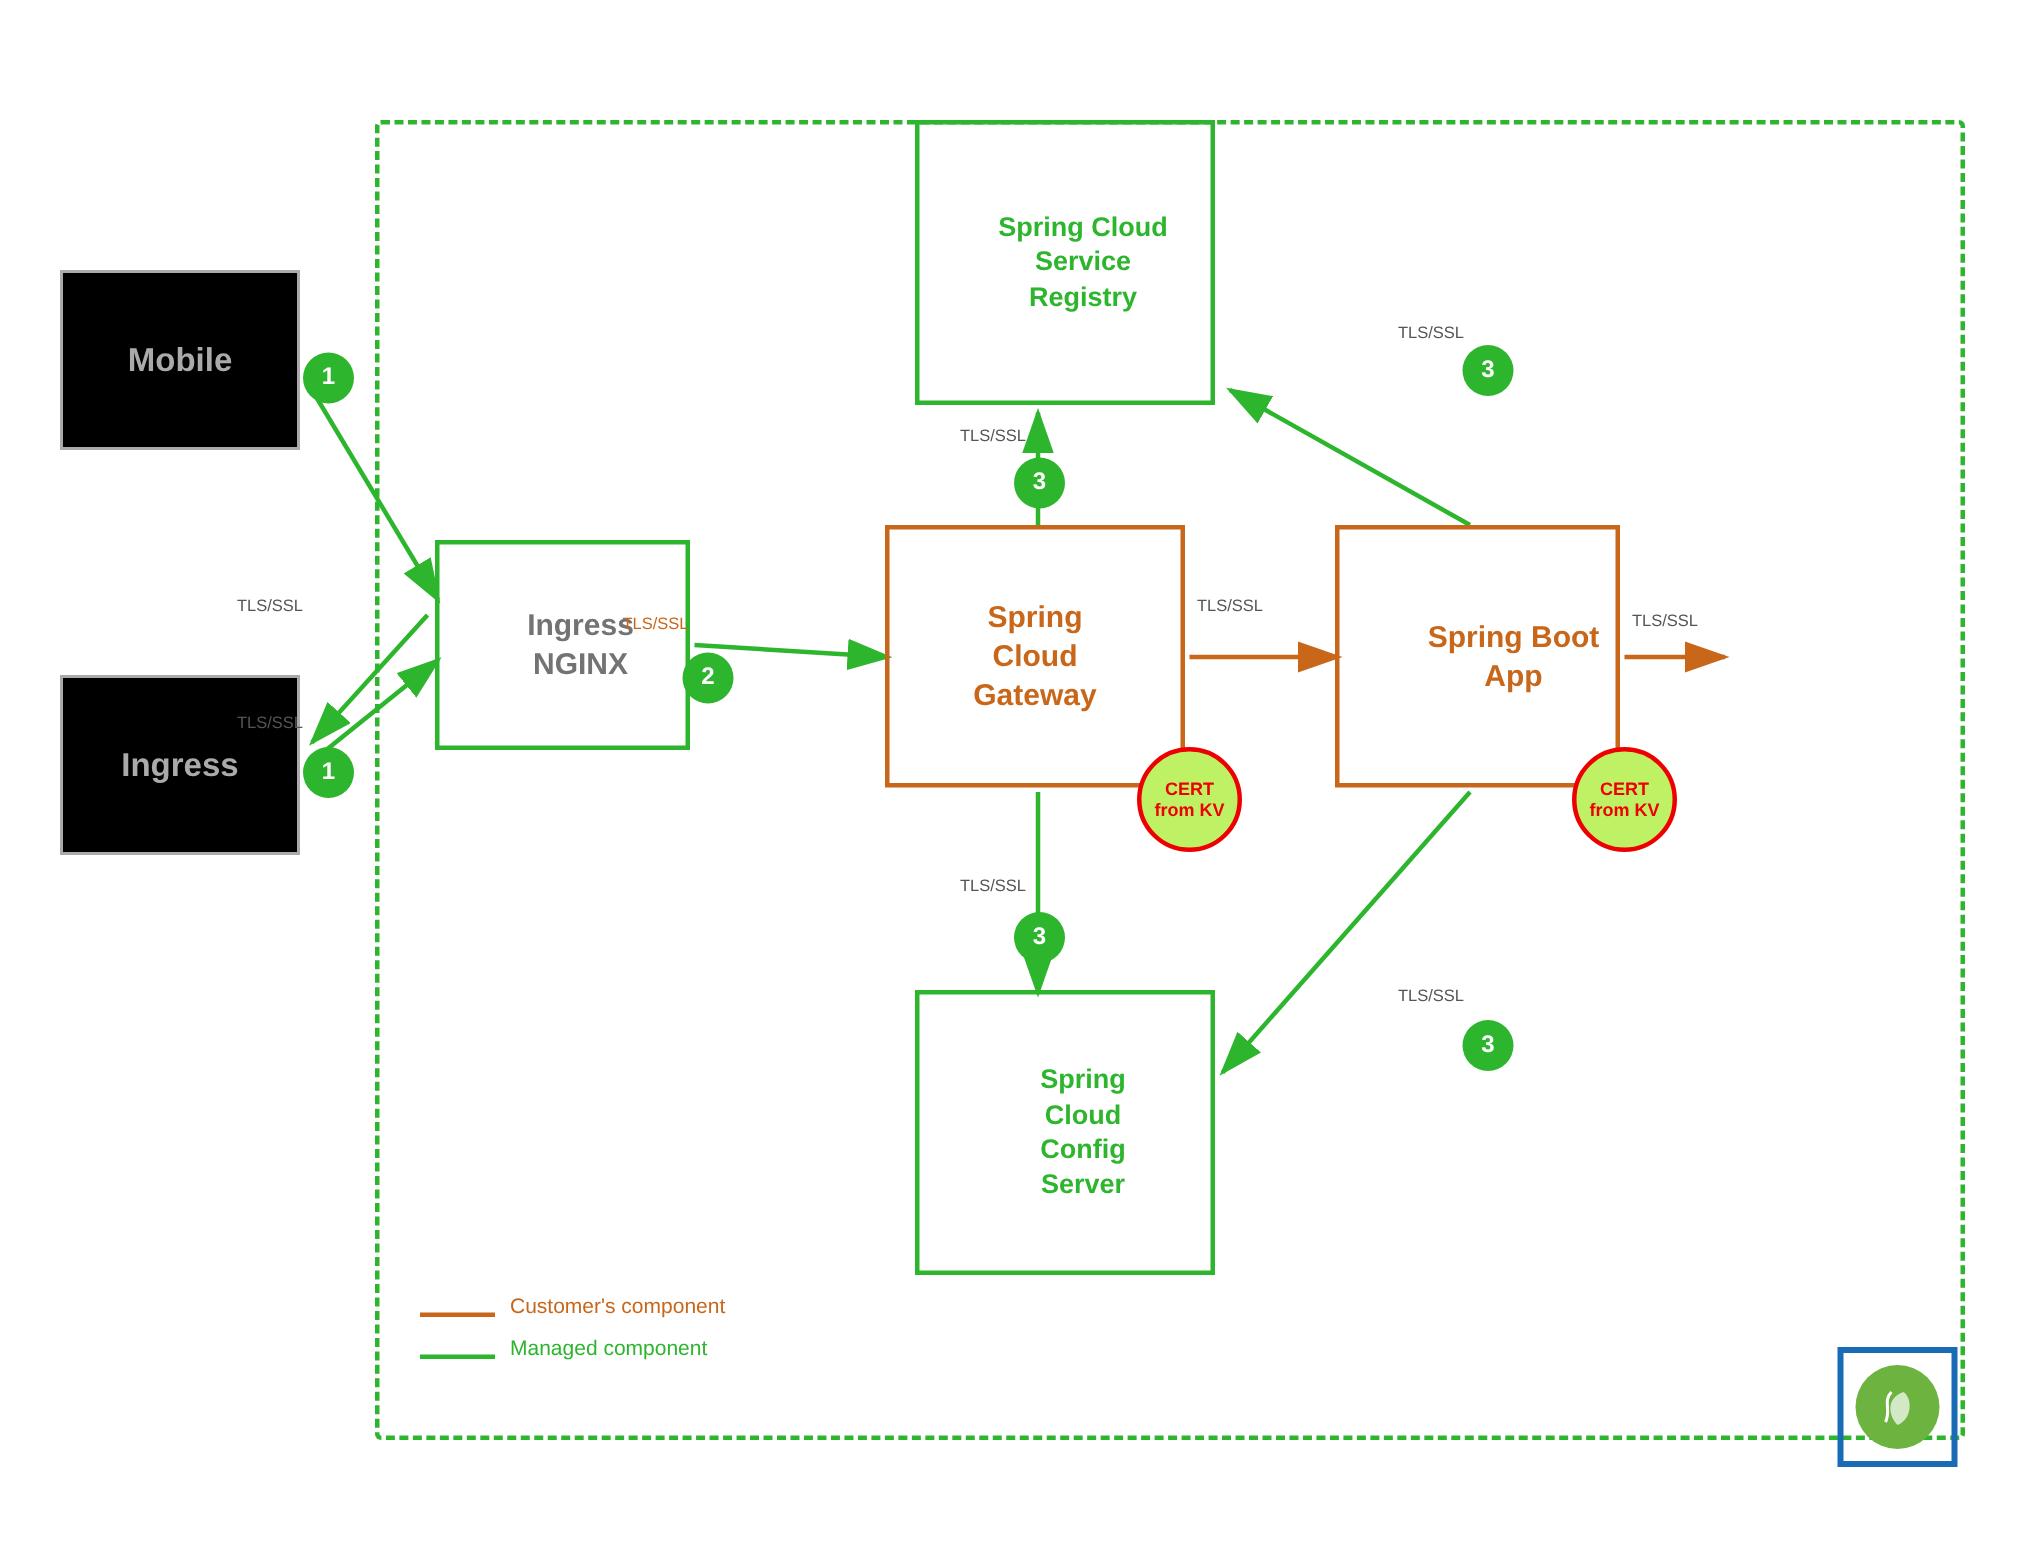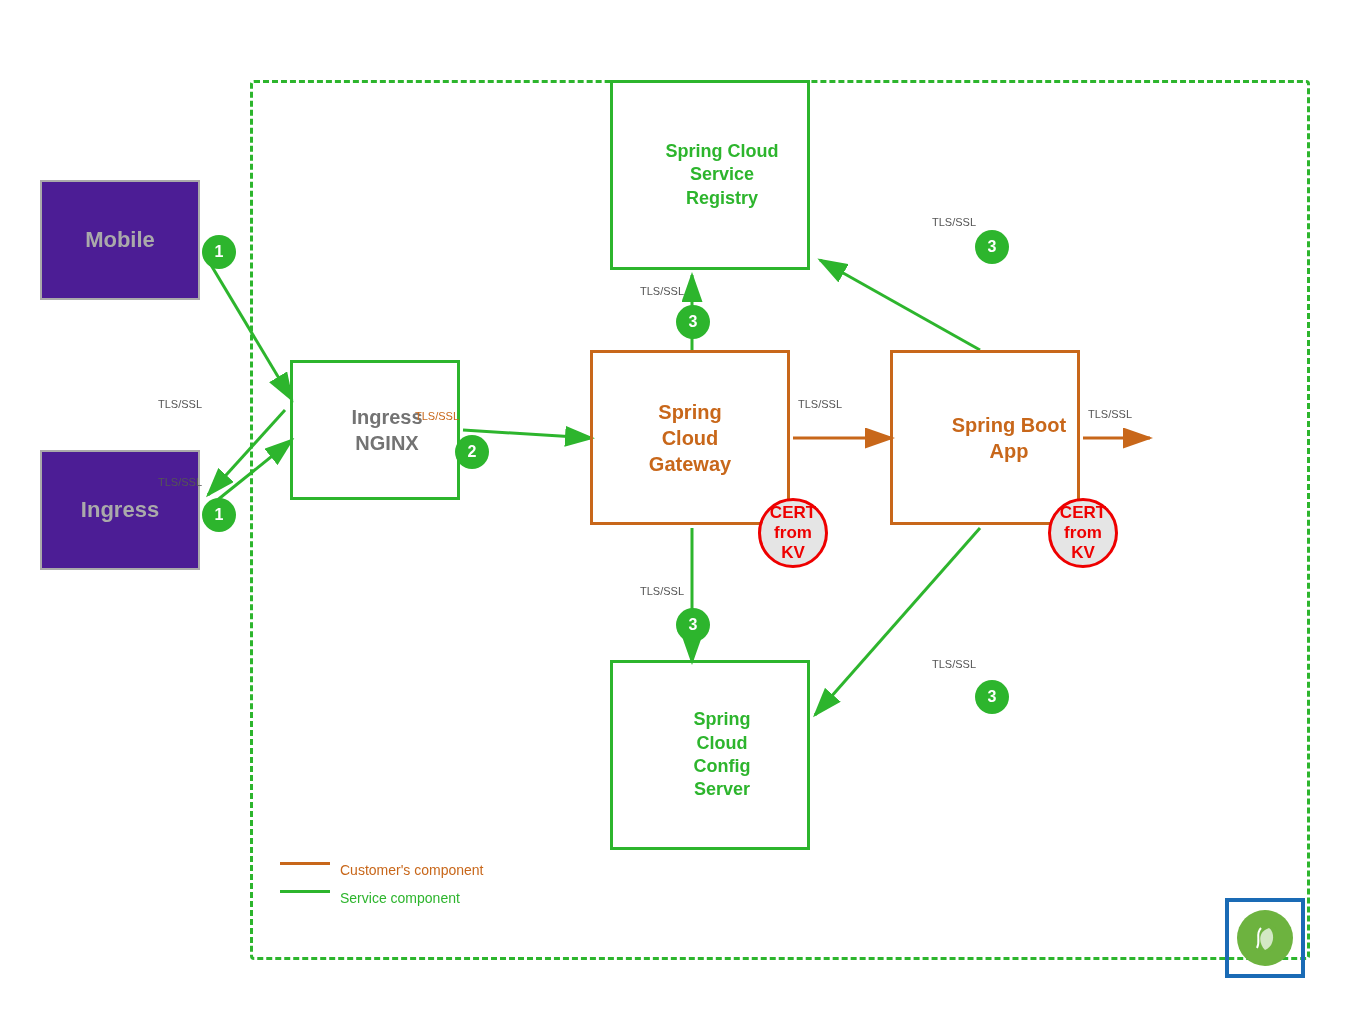--- a/index.html
+++ b/index.html
@@ -50,21 +50,21 @@
     }
 
     .box-orange {
       border: 3px solid #c8671a;
       color: #c8671a;
     }
 
     .box-gray {
       border: 2px solid #aaa;
       color: #aaa;
-      background: #4c1d95;
+      background: #000000;
     }
 
     
     .mobile-box {
       top: 160px;
       left: 20px;
       width: 160px;
       height: 120px;
     }
 
@@ -145,24 +145,24 @@
     .cert-circle {
       position: absolute;
       width: 70px;
       height: 70px;
       border-radius: 50%;
       border: 3px solid #e00;
       display: flex;
       align-items: center;
       justify-content: center;
       text-align: center;
-      font-size: 17px;
+      font-size: 12px;
       font-weight: bold;
       color: #e00;
-      background: #e5e5e5;
+      background: #bef264;
     }
 
     
     .arrows-svg {
       position: absolute;
       top: 0;
       left: 0;
       width: 100%;
       height: 100%;
       pointer-events: none;
@@ -171,21 +171,21 @@
     
     .legend {
       position: absolute;
       bottom: 90px;
       left: 260px;
       font-size: 14px;
     }
 
     .legend-item {
       display: flex;
-      align-items: flex-start;
+      align-items: flex-end;
       margin-bottom: 12px;
       margin-top: 12px;
     }
 
     .legend-line {
       width: 50px;
       height: 3px;
       margin-right: 10px;
     }
 
@@ -307,21 +307,21 @@
     <span>CERT<br>from KV</span>
   </div>
 
   <div class="legend">
     <div class="legend-item">
       <div class="legend-line legend-line-orange"></div>
       <span style="color:#c8671a; font-size:14px;">Customer's component</span>
     </div>
     <div class="legend-item">
       <div class="legend-line legend-line-green"></div>
-      <span style="color:#2db52d; font-size:14px;">Service component</span>
+      <span style="color:#2db52d; font-size:14px;">Managed component</span>
     </div>
   </div>
 
   <div class="spring-logo" style="position:absolute; bottom:30px; right:30px;">
     <div style="width:80px; height:80px; border:4px solid #1a6bb5; position:relative; display:flex; align-items:center; justify-content:center;">
       <div style="width:56px; height:56px; border-radius:50%; background:#6db33f; display:flex; align-items:center; justify-content:center;">
 
         <svg width="36" height="36" viewBox="0 0 36 36">
           <path d="M18 4 C10 4 4 10 4 18 C4 26 10 32 18 32 C26 32 32 26 32 18 C32 10 26 4 18 4Z" fill="#6db33f"></path>
           <path d="M18 30 C12 24 10 12 22 8 C28 12 28 26 18 30Z" fill="white" opacity="0.7"></path>

